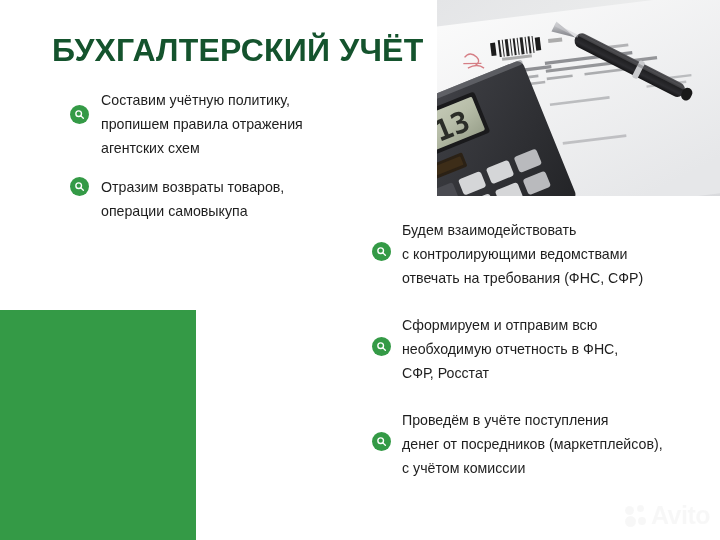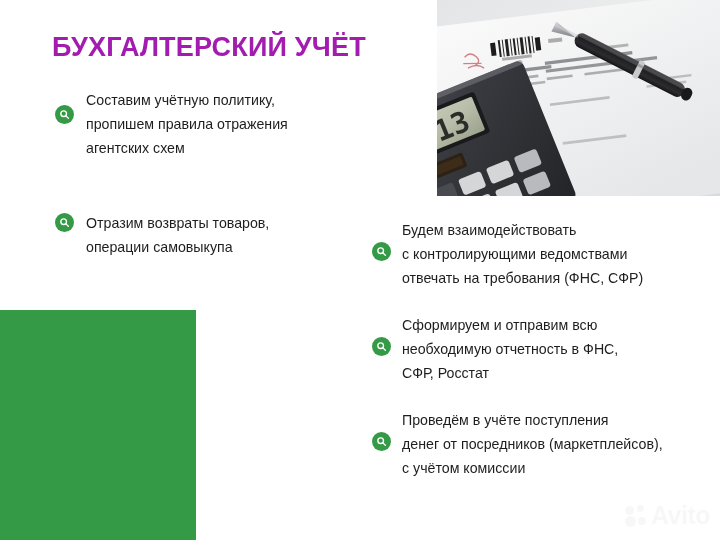--- a/index.html
+++ b/index.html
@@ -39,24 +39,24 @@
     overflow: hidden;
     background: #e9e9ea;
   }
   .photo svg { display: block; width: 100%; height: 100%; }
 
   
   .title {
     position: absolute;
     left: 52px;
     top: 32px;
-    font-size: 27px;
+    font-size: 32px;
     font-weight: bold;
     letter-spacing: 0.2px;
-    color: #a21caf;
+    color: #14532d;
     white-space: nowrap;
   }
 
   
   .bullet {
     position: absolute;
     display: flex;
     align-items: flex-start;
   }
   .bullet .icon-wrap {
@@ -75,32 +75,32 @@
     display: block;
   }
   .bullet .btext {
     font-size: 14.2px;
     line-height: 24px;
     color: #1e1e1e;
     white-space: pre-line;
   }
 
   
-  .col-left { left: 55px; }
+  .col-left { left: 70px; }
   .col-left .btext { margin-left: 31px; width: 275px; }
   .col-left .icon-wrap { position: absolute; left: 0; }
 
   
   .col-right { left: 372px; }
   .col-right .btext { margin-left: 30px; width: 320px; }
   .col-right .icon-wrap { position: absolute; left: 0; }
 
   #b1 { top: 88px; }
   #b1 .icon-wrap { top: 17px; }
-  #b2 { top: 175px; margin-top: 36px; }
+  #b2 { top: 175px; }
   #b2 .icon-wrap { top: 2px; }
 
   #b3 { top: 218px; }
   #b3 .icon-wrap { top: 24px; }
   #b4 { top: 313px; }
   #b4 .icon-wrap { top: 24px; }
   #b5 { top: 408px; }
   #b5 .icon-wrap { top: 24px; }
 
   

